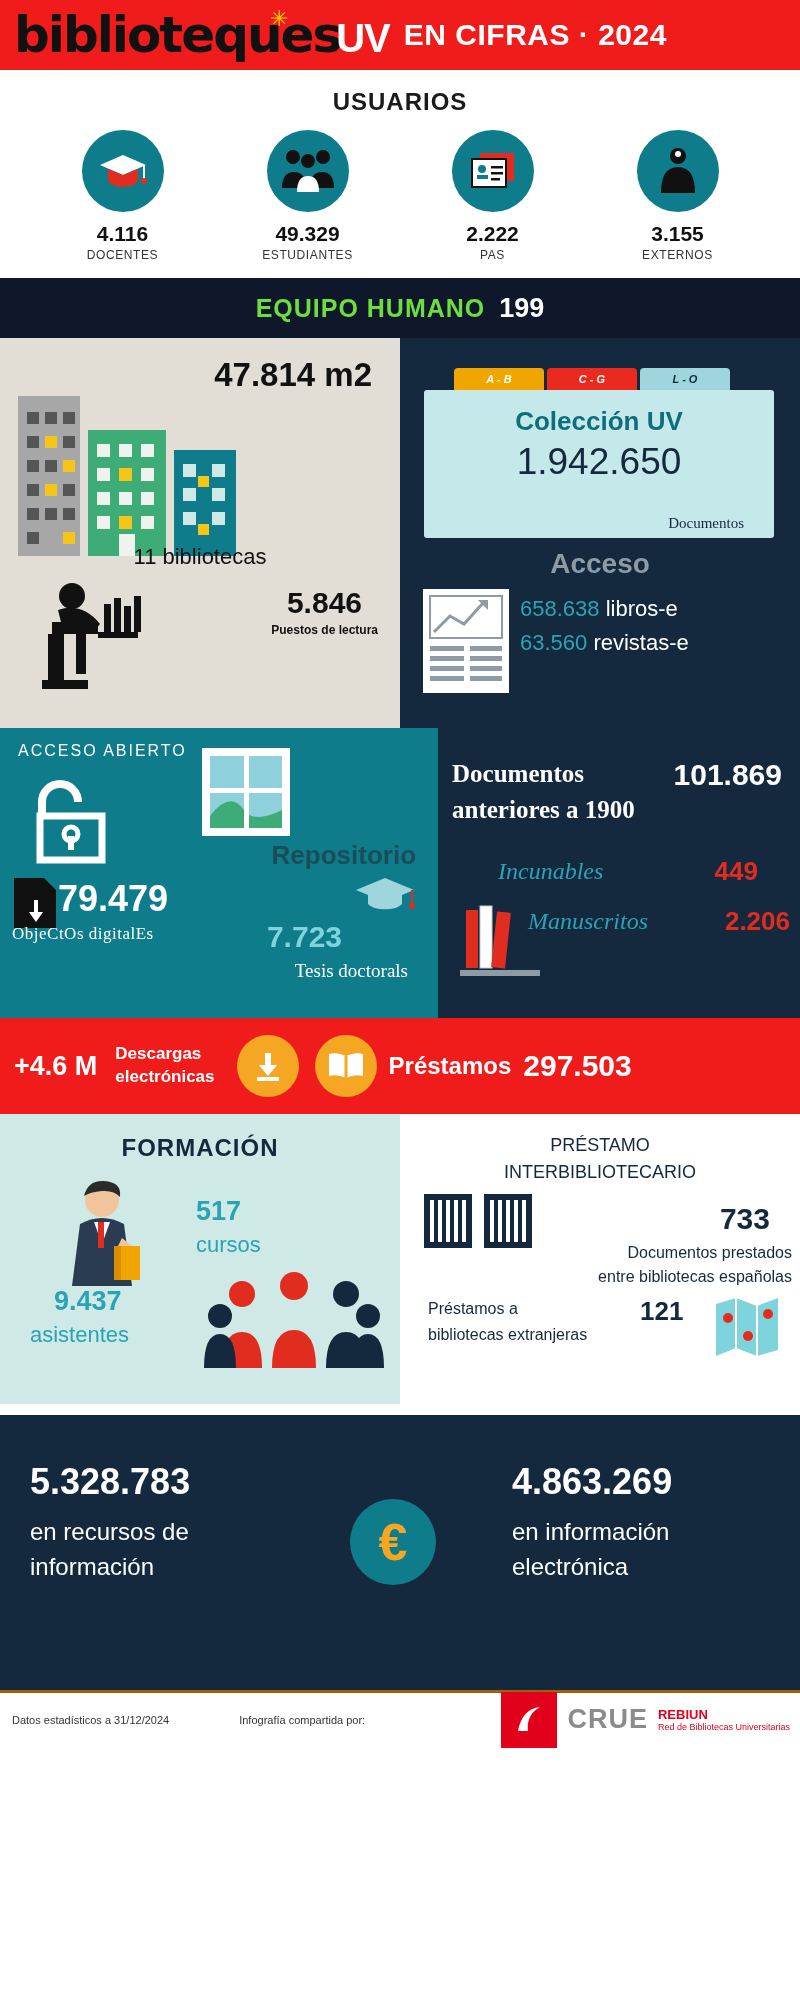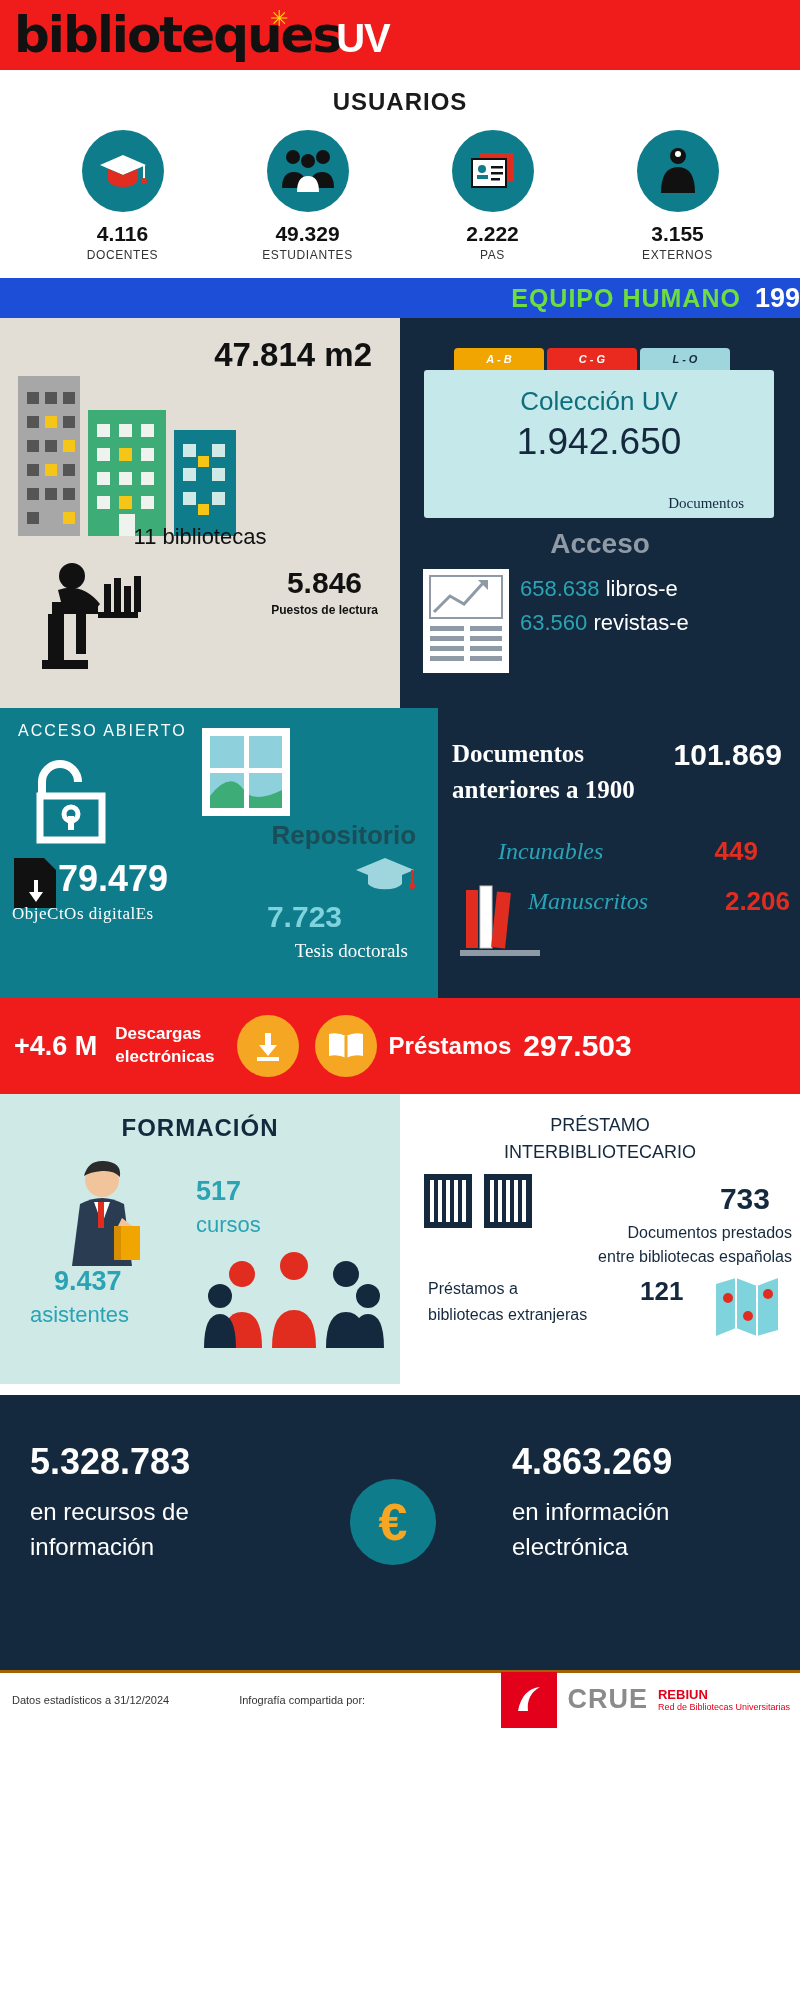--- a/index.html
+++ b/index.html
@@ -65,22 +65,22 @@
     width: 82px; height: 82px; border-radius: 50%;
     background: #0f7c8c; margin: 0 auto 10px;
     display: flex; align-items: center; justify-content: center;
     position: relative;
   }
   .user-num { font-size: 21px; font-weight: bold; color: #111; }
   .user-label { font-size: 12px; color: #333; letter-spacing: 0.6px; margin-top: 2px; }
 
   
   .equipo {
-    background: #1d4ed8; height: 40px;
-    display: flex; align-items: center; justify-content: flex-end; gap: 14px;
+    background: #0f172a; height: 60px;
+    display: flex; align-items: center; justify-content: center; gap: 14px;
   }
   .equipo .lbl { color: #6ede3f; font-size: 25px; font-weight: bold; letter-spacing: 1px; }
   .equipo .num { color: #ffffff; font-size: 27px; font-weight: bold; }
 
   
   .row2 { display: flex; height: 390px; }
   .buildings {
     width: 400px; background: #e2ded6; position: relative; padding: 14px 0 0;
   }
   .m2 {
@@ -110,21 +110,21 @@
   .tab { width: 90px; border-radius: 4px 4px 0 0; color: #fff;
          font-size: 11px; font-style: italic; font-weight: bold;
          display: flex; align-items: center; justify-content: center; }
   .tab.a { background: #f0a500; }
   .tab.b { background: #ea2a1f; }
   .tab.c { background: #9fd6dd; color:#15293e; }
   .folder-body {
     background: #c5e8ea; height: 148px; border-radius: 3px;
     text-align: center; padding-top: 16px; position: relative;
   }
-  .col-title { font-size: 26px; font-weight: normal; color: #0d6e7c; }
+  .col-title { font-size: 26px; font-weight: bold; color: #0d6e7c; }
   .col-num { font-size: 37px; color: #15293e; margin-top: 4px; }
   .col-docs { font-size: 15px; color: #15293e; position: absolute; right: 30px; bottom: 6px;
               font-family: "Liberation Serif", serif; }
   .acceso-title {
     position: absolute; left: 0; right: 0; top: 210px; text-align: center;
     font-size: 28px; font-weight: bold; color: #8e9aa6;
   }
   .acceso-lines { position: absolute; left: 120px; top: 258px; }
   .acc-line { font-size: 22px; color: #ffffff; margin-bottom: 8px; }
   .acc-line b { color: #2aa3b5; font-weight: normal; }
@@ -226,20 +226,21 @@
 <body>
 
 <div class="page">
 
   <div class="header">
     <div class="logo-wrap">
       <span class="logo-main">biblioteques</span>
       <span class="logo-uv">UV</span>
     </div>
     <span class="logo-sparkle">✳</span>
+    <span class="header-title">EN CIFRAS · 2024</span>
   </div>
 
   <div class="usuarios">
     <h2>USUARIOS</h2>
     <div class="user-row">
 
       <div class="user-item">
         <div class="circle">
           <svg width="50" height="44" viewBox="0 0 50 44">
             <polygon points="25,6 48,16 25,26 2,16" fill="#ffffff"></polygon>

